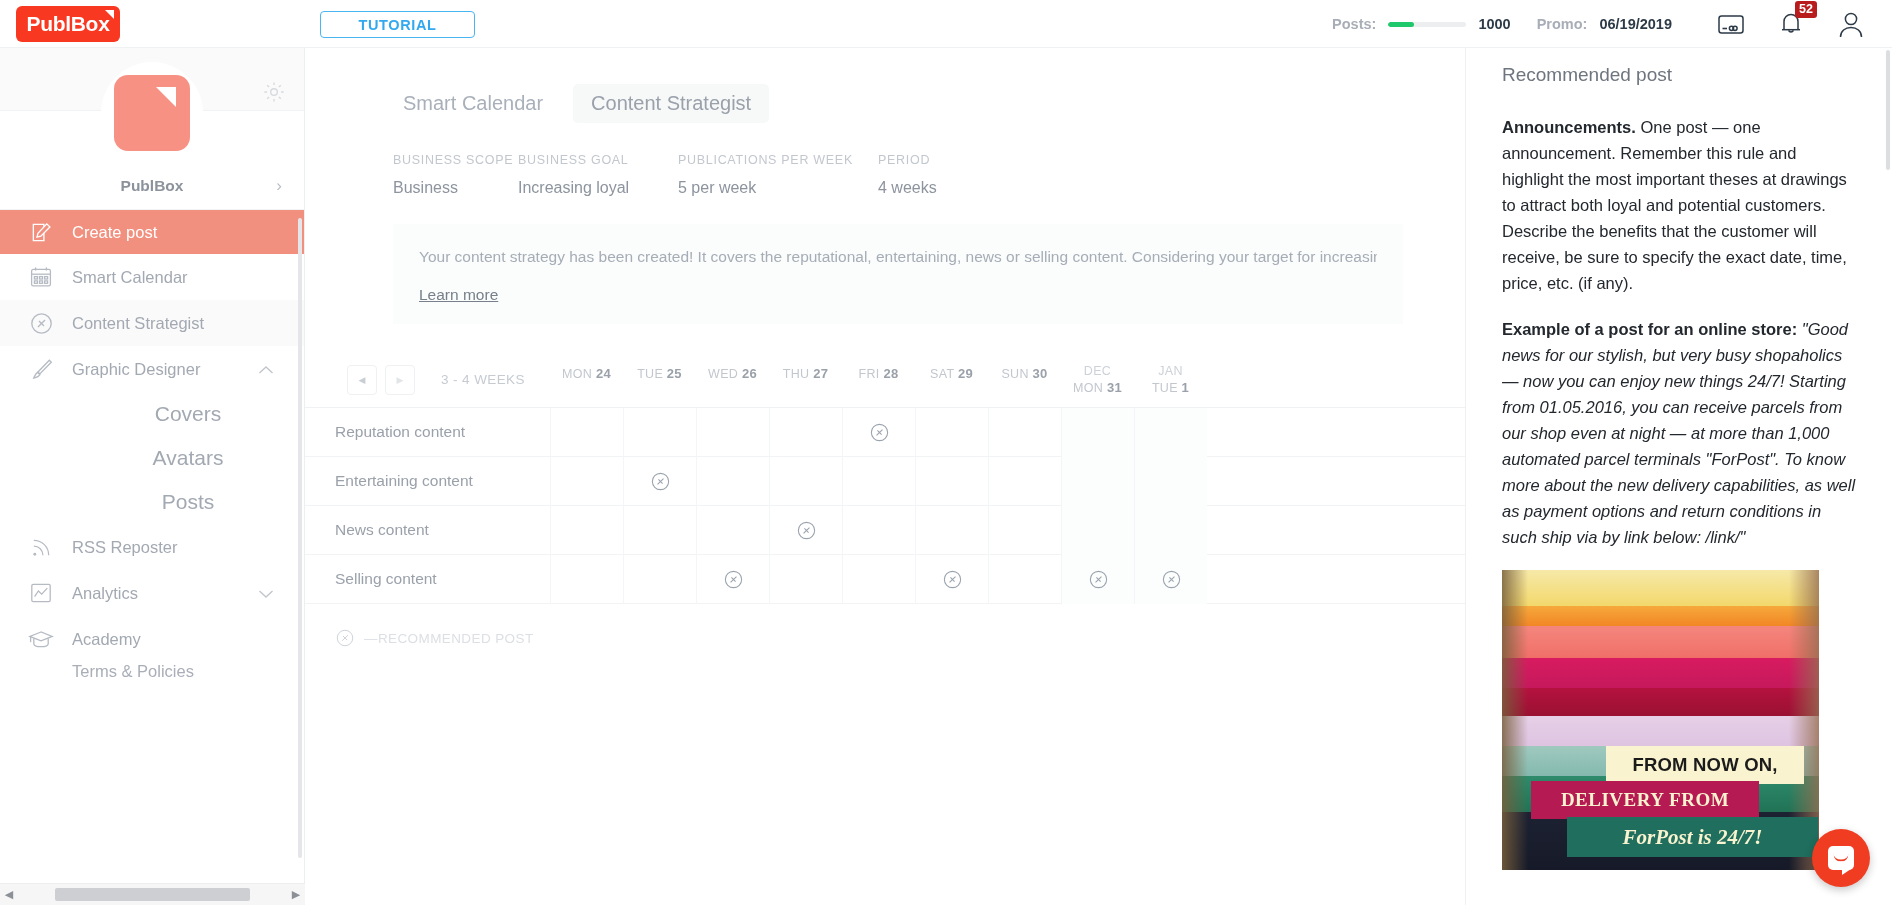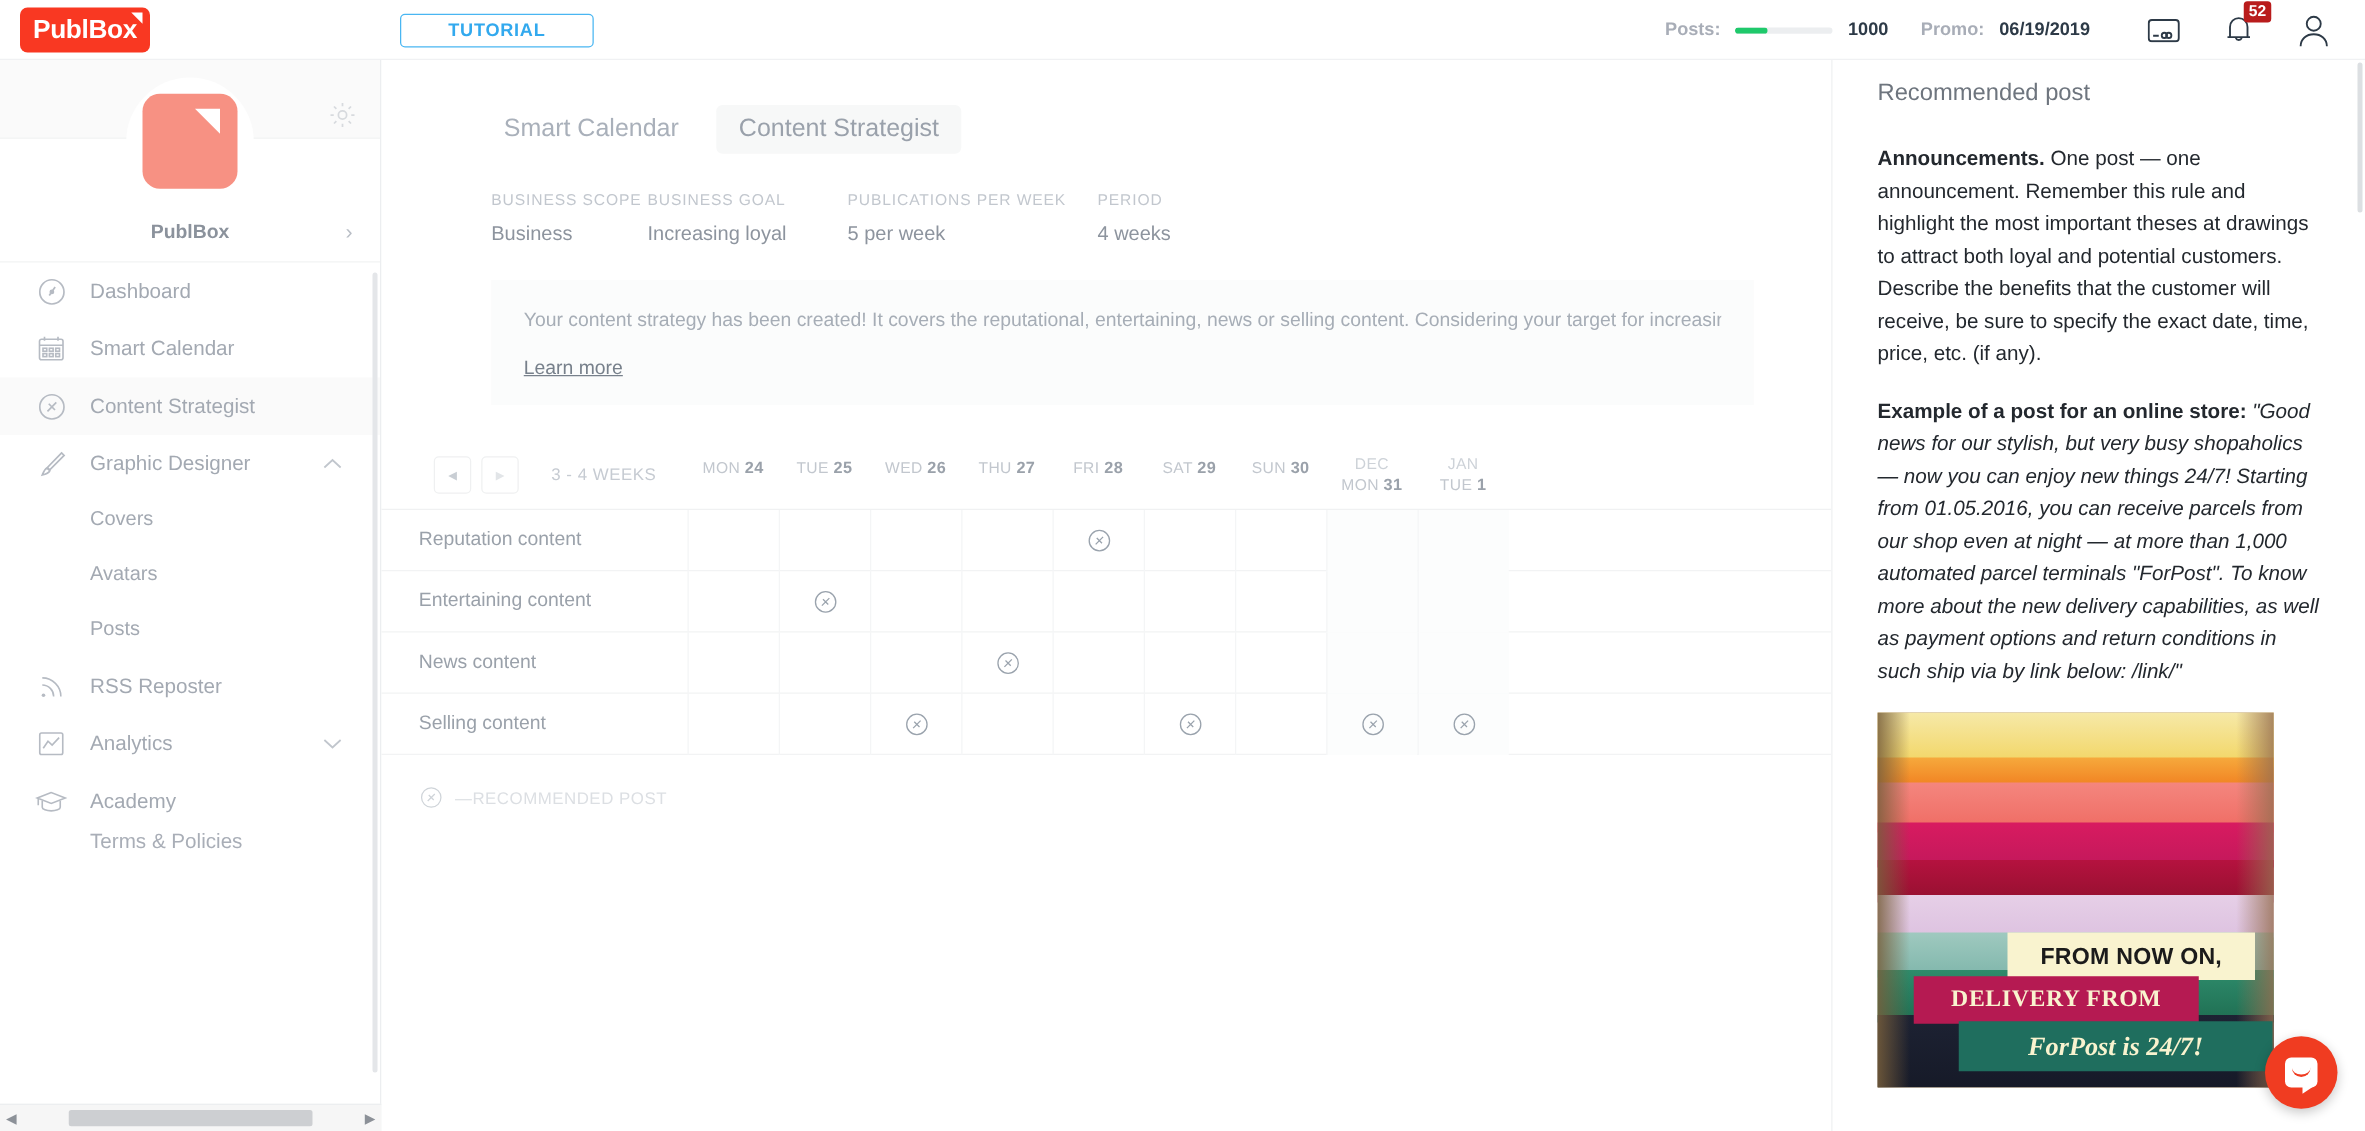--- a/index.html
+++ b/index.html
@@ -87,21 +87,21 @@
     color: #a3a9b2; font-size: 16.5px; cursor: pointer; position: relative;
   }
   .navitem .ic { width: 30px; height: 30px; margin-right: 16px;
     display: flex; align-items: center; justify-content: center; color: #b6bbc3; flex: none; }
   .navitem.active-cta {
     background: #f2907f; color: #ffffff; height: 44px;
   }
   .navitem.active-cta .ic { color: #fff; }
   .navitem.selected { background: #fafafa; }
   .navitem .chev { position: absolute; right: 30px; color: #c1c6cd; }
-  .navitem.sub { padding-left: 72px; font-size: 16px; height: 44px; }
+  .navitem.sub { padding-left: 72px; font-size: 21px; height: 44px; justify-content: center; }
   .terms { padding-left: 72px; height: 46px; display: flex; align-items: flex-start;
     color: #a9aeb7; font-size: 16.5px; cursor: pointer; }
 
   .sb-scroll-v { position: absolute; right: 2px; top: 170px; width: 4px; height: 640px;
     background: #e4e6e9; border-radius: 3px; }
   .hscroll {
     position: absolute; left: 0; bottom: 0; width: 305px; height: 22px;
     background: #f6f6f6; border-top: 1px solid #eceef0;
     display: flex; align-items: center; justify-content: space-between;
   }
@@ -281,31 +281,30 @@
         <div class="avatar-sq">
             <span class="tri"></span>
           </div>
       </div>
       <div class="brandname-row">
         <span class="brandname">PublBox</span>
         <span class="brand-chev">›</span>
       </div>
     </div>
 
-
-    <div class="navitem">
-      <span class="ic">
-        <svg width="25" height="25" viewBox="0 0 24 24" fill="none" stroke="#b6bbc3" stroke-width="1.3">
-          <circle cx="12" cy="12" r="9.3"></circle>
-            <path d="M14.5 8.2 10 14.8"></path>
-            <circle cx="12" cy="12" r="1.2" fill="#b6bbc3"></circle>
-        </svg>
-      </span>
-      <span>Dashboard</span>
-    </div>
+    <div class="navitem active-cta">
+      <span class="ic">
+        <svg width="23" height="23" viewBox="0 0 24 24" fill="none" stroke="#ffffff" stroke-width="1.4">
+          <path d="M3.5 3.5h11v17h-11z"></path>
+            <path d="M17.5 3l3.3 3.3-9.5 9.5-4 1 1-4z" fill="#f2907f"></path>
+        </svg>
+      </span>
+      <span>Create post</span>
+    </div>
+
 
     <div class="navitem">
       <span class="ic">
         <svg width="24" height="24" viewBox="0 0 24 24" fill="none" stroke="#b6bbc3" stroke-width="1.3">
           <rect x="2.6" y="4.4" width="18.8" height="16.4" rx="1.6"></rect>
           <line x1="2.6" y1="9.2" x2="21.4" y2="9.2"></line>
           <line x1="6.6" y1="2.4" x2="6.6" y2="5.6"></line>
             <line x1="17.4" y1="2.4" x2="17.4" y2="5.6"></line>
           <rect x="5.4" y="11.6" width="3" height="2.4"></rect>
             <rect x="10.5" y="11.6" width="3" height="2.4"></rect>

